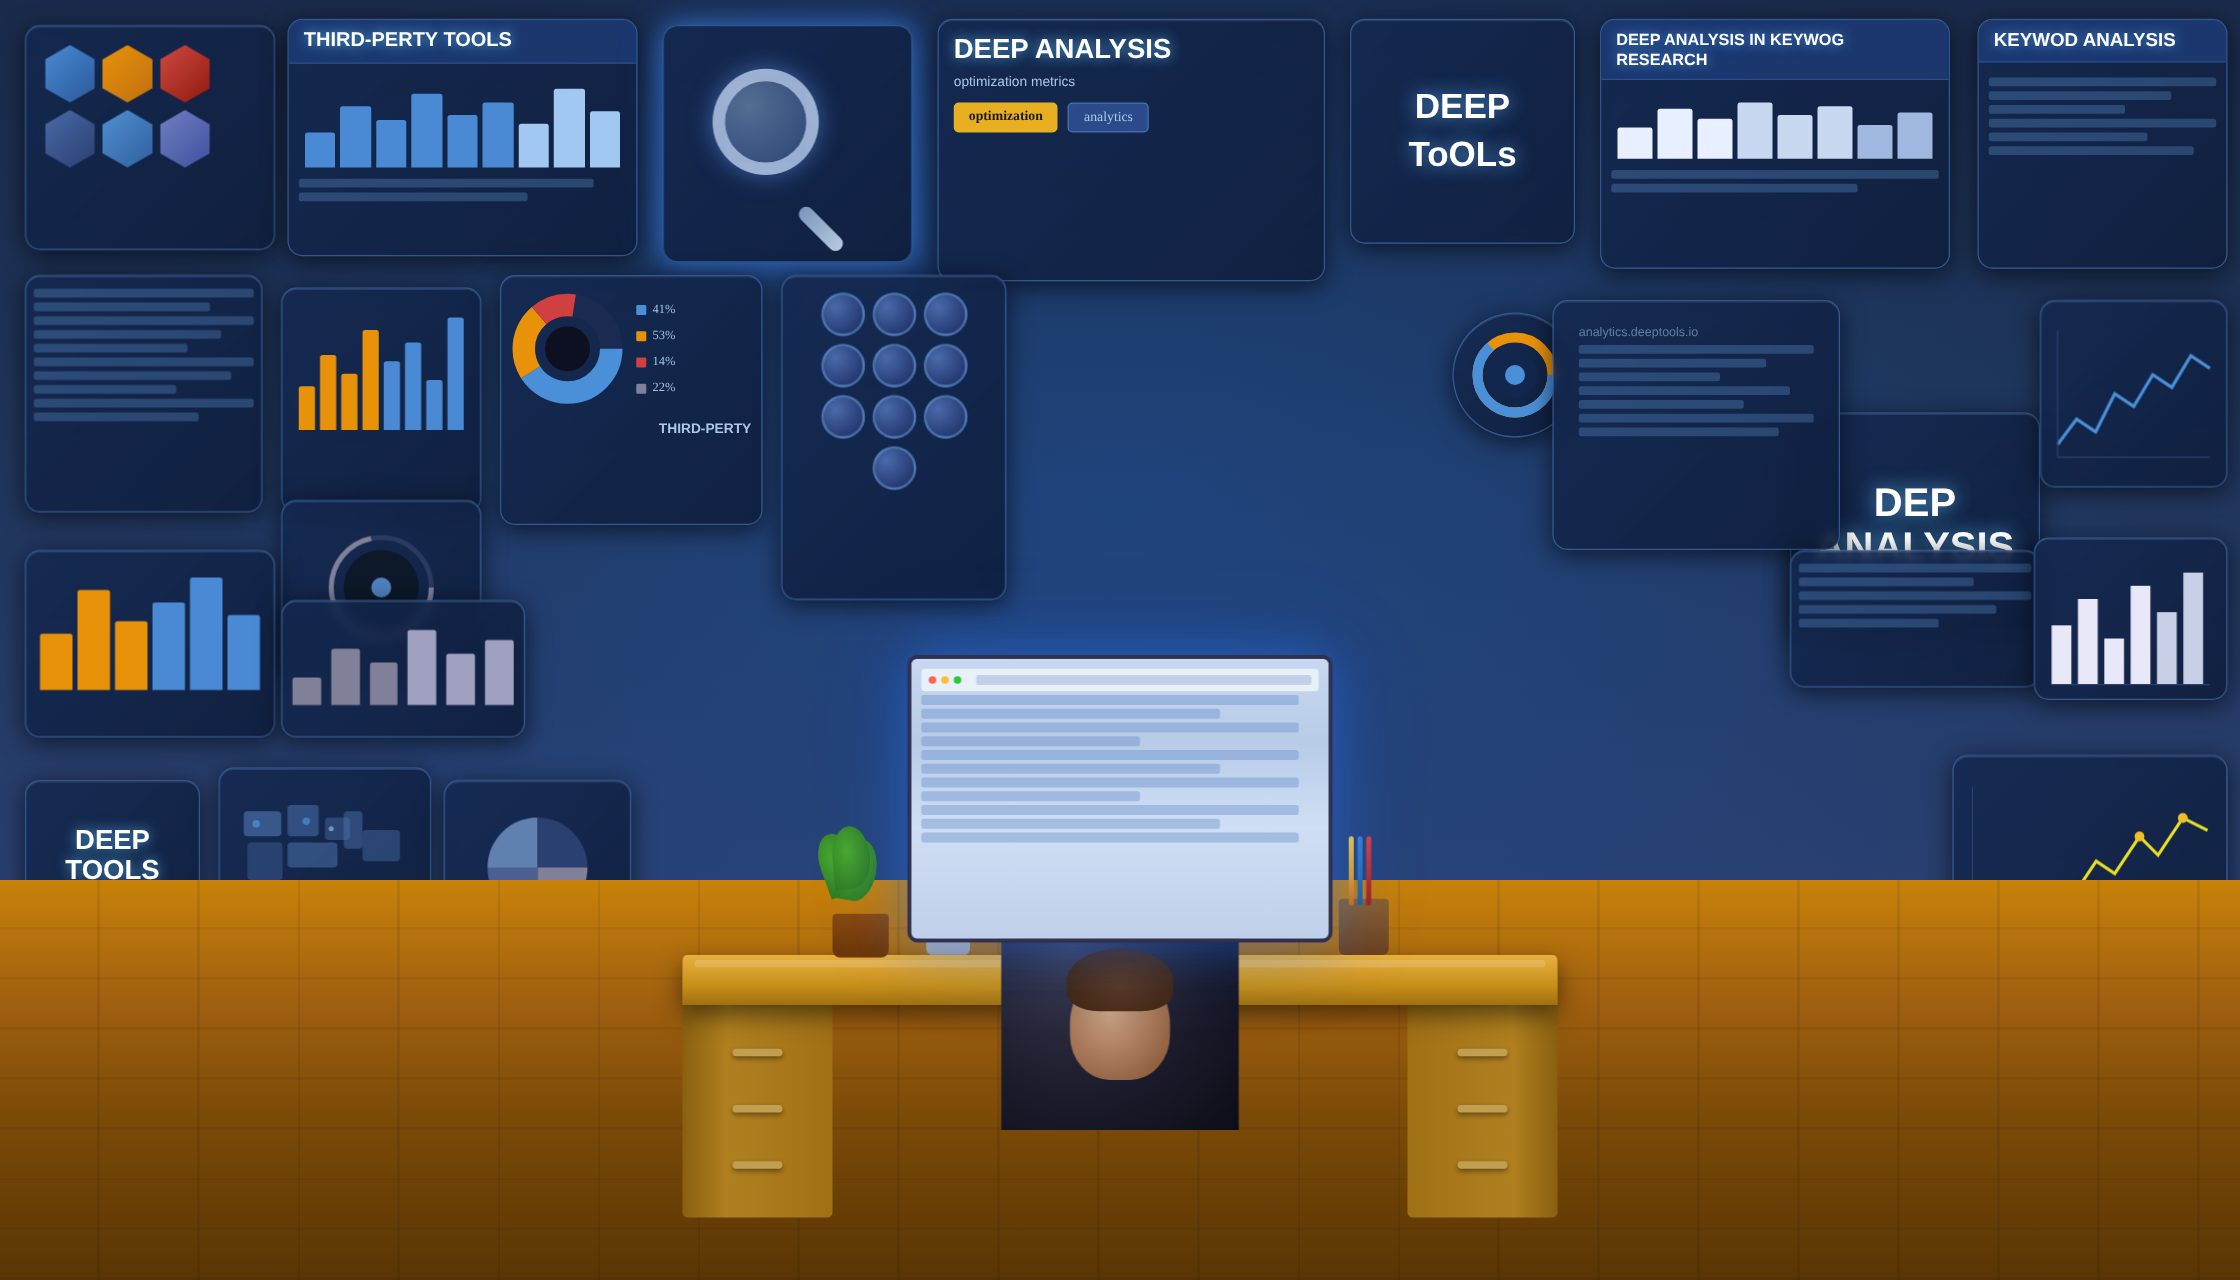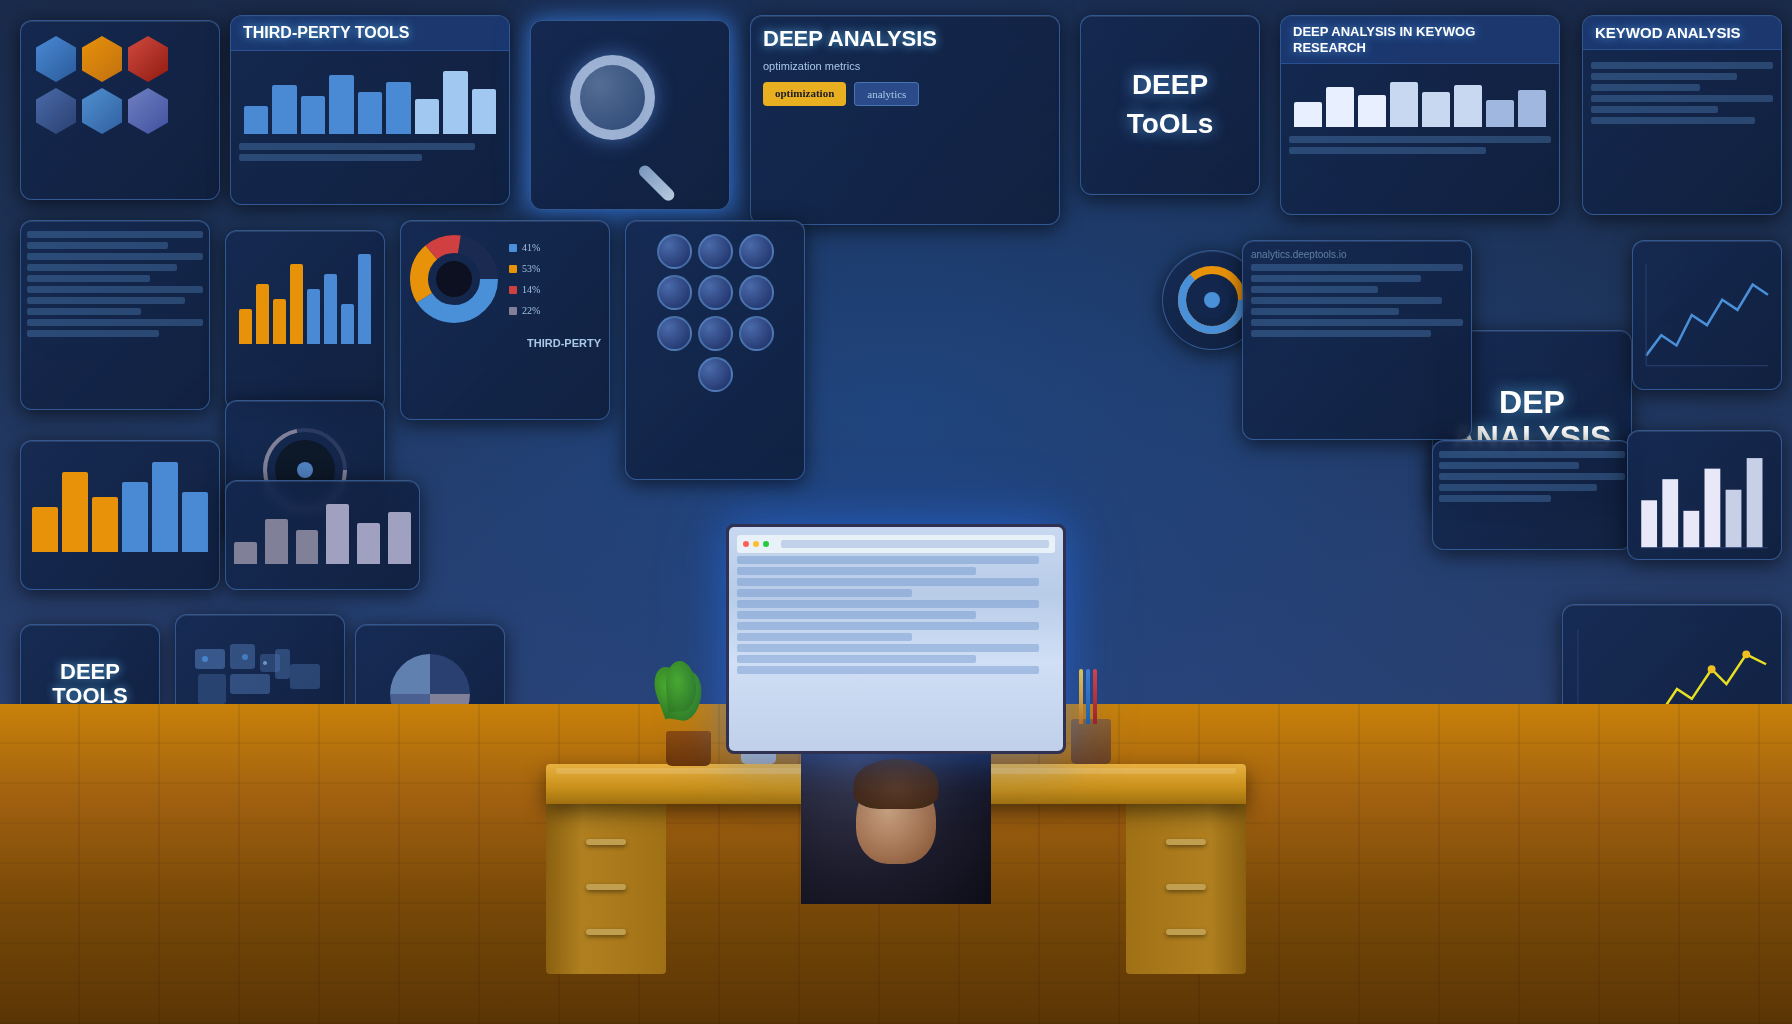--- a/index.html
+++ b/index.html
@@ -856,21 +856,21 @@
     <div style="padding:8px; height:100%;">
       <svg width="100%" height="100%" viewBox="0 0 130 120">
         <polyline points="5,100 20,80 35,90 50,60 65,70 80,45 95,55 110,30 125,40" fill="none" stroke="#4a90d9" stroke-width="2.5"></polyline>
         <line x1="5" y1="110" x2="125" y2="110" stroke="#2a4070" stroke-width="1"></line>
         <line x1="5" y1="10" x2="5" y2="110" stroke="#2a4070" stroke-width="1"></line>
       </svg>
     </div>
   </div>
 
   <div class="panel panel-deep-mid">
-    <div style="padding:8px;">
+    <div style="padding:20px;">
       <div style="font-size:10px; color:#6080a0; margin-bottom:4px; font-family:Arial,sans-serif;">analytics.deeptools.io</div>
       <div class="data-row"></div>
       <div class="data-row" style="width:80%;"></div>
       <div class="data-row" style="width:60%;"></div>
       <div class="data-row" style="width:90%;"></div>
       <div class="data-row" style="width:70%;"></div>
       <div class="data-row"></div>
       <div class="data-row" style="width:85%;"></div>
     </div>
   </div>

